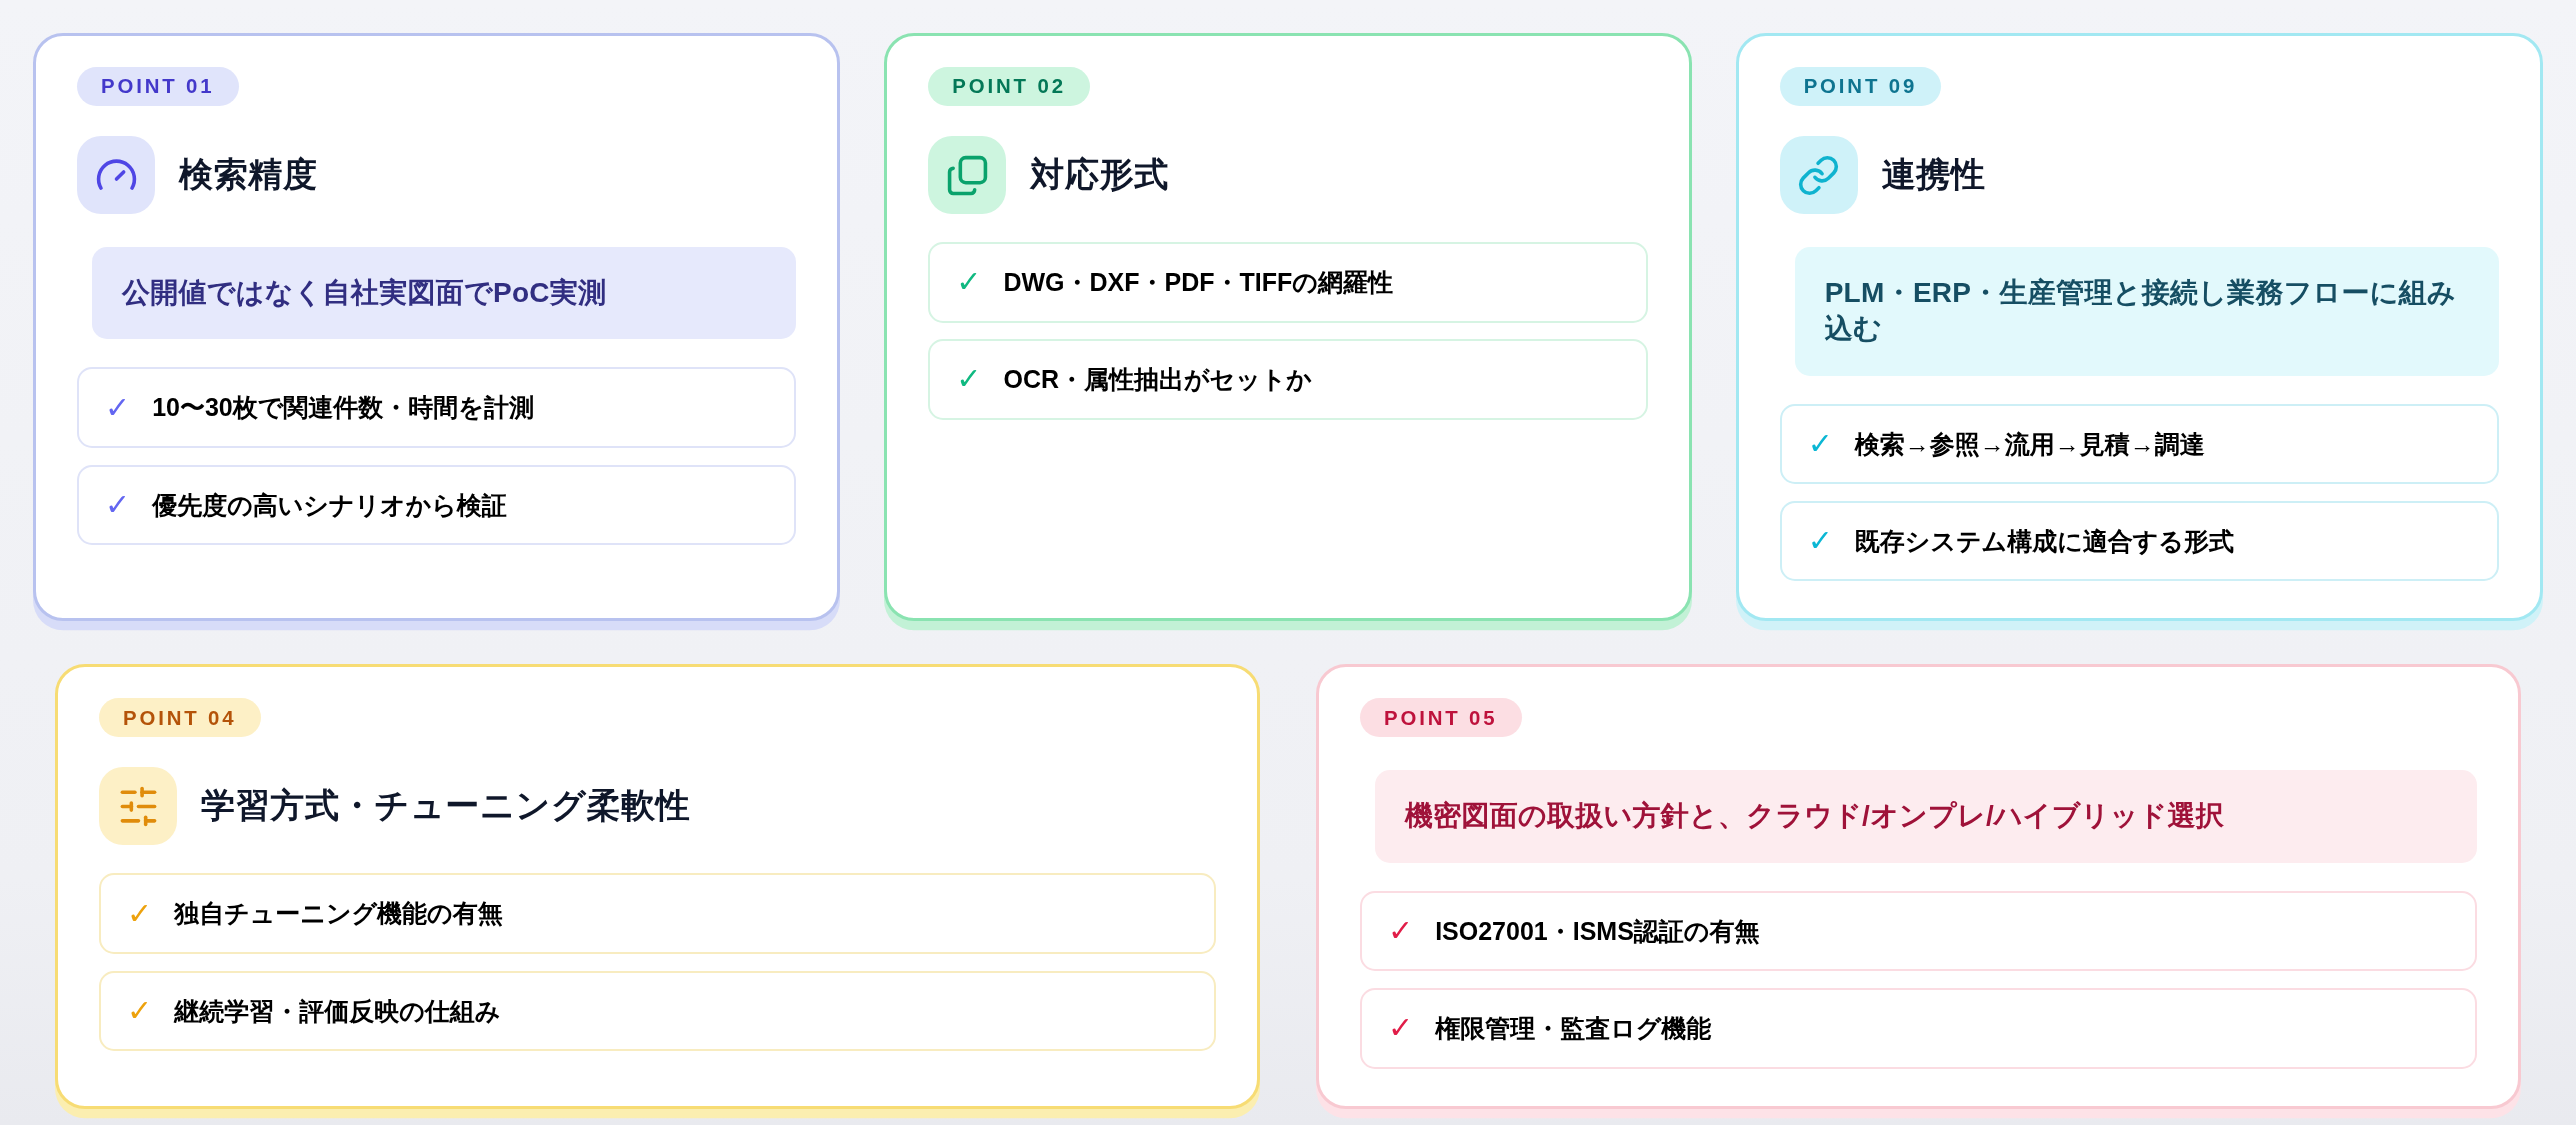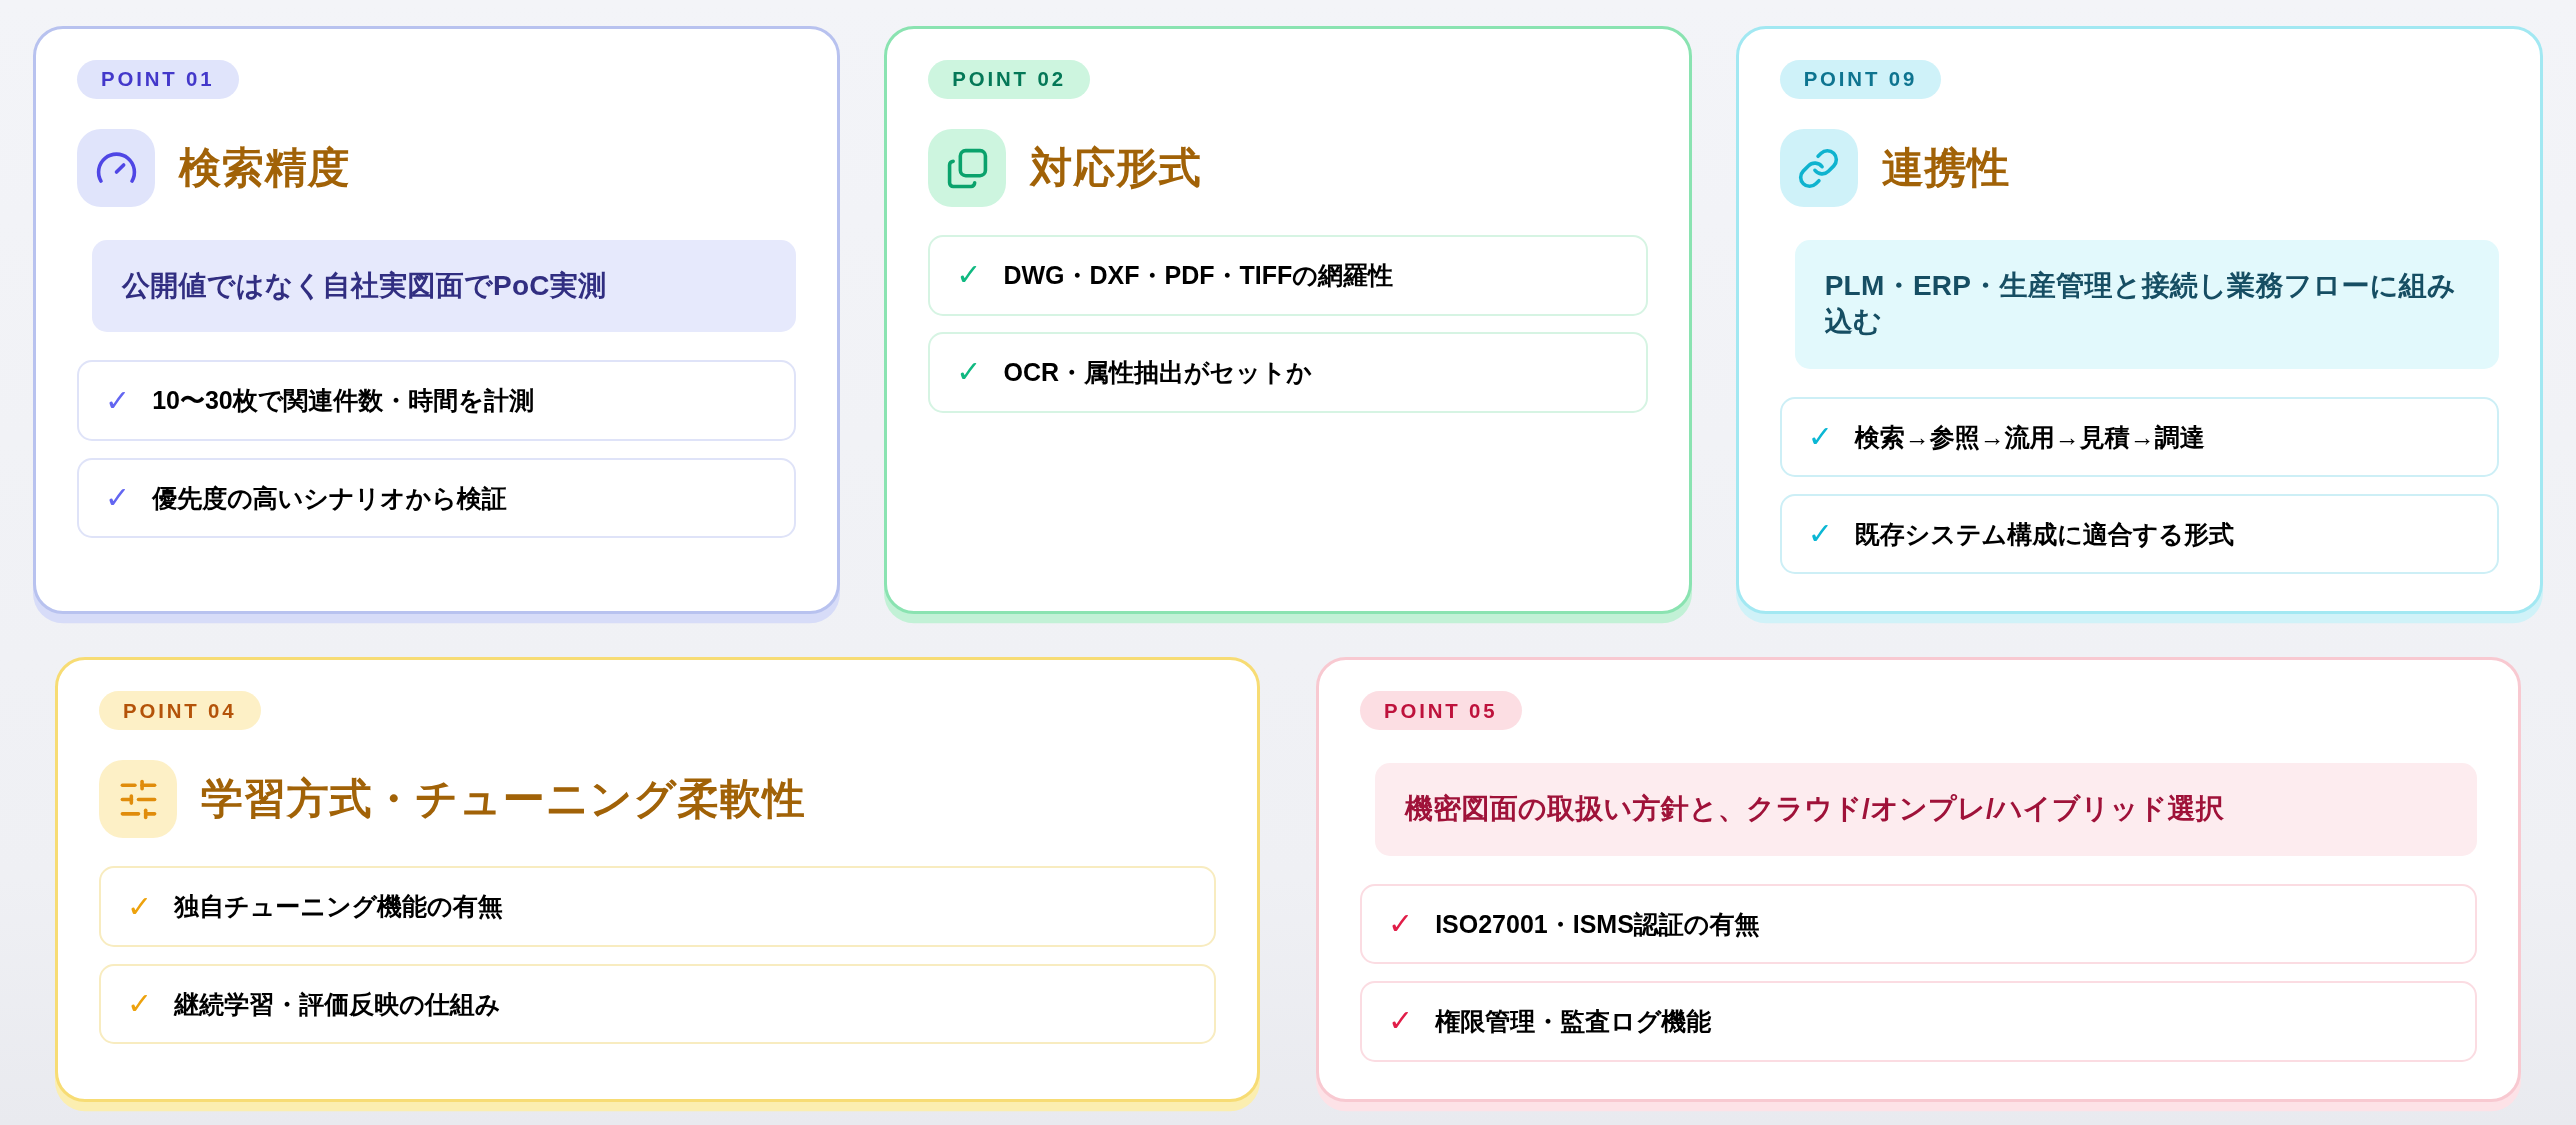--- a/index.html
+++ b/index.html
@@ -4,21 +4,21 @@
 <style>
   html,body{margin:0;padding:0;}
   body{
     font-family:"Liberation Sans","DejaVu Sans",sans-serif;
     background:#f1f2f6;
   }
   .board{
     position:relative;
     width:2576px;height:1125px;
     box-sizing:border-box;
-    padding:26px 33px 0;
+    padding:33px 33px 0;
     background:linear-gradient(180deg,#f3f4f8 0%,#eff0f4 78%,#e9eaef 100%);
     overflow:hidden;
   }
   .row{display:grid;gap:44px;}
   .row-top{grid-template-columns:repeat(3,1fr);}
   .row-bottom{grid-template-columns:repeat(2,1fr);gap:56px;margin:43px 22px 0;}
 
   .card{
     position:relative;
     box-sizing:border-box;
@@ -45,22 +45,22 @@
   .icon-tile{
     flex:0 0 auto;
     width:78px;height:78px;
     background:var(--chip-bg);
     border-radius:24px;
     display:flex;align-items:center;justify-content:center;
   }
   .icon-tile svg{width:43px;height:43px;stroke:var(--accent);fill:none;stroke-width:2;stroke-linecap:round;stroke-linejoin:round;}
   .card-title{
     margin:0;
-    font-size:42px;font-weight:800;
-    color:#a16207;
+    font-size:34px;font-weight:800;
+    color:#0f172a;
     letter-spacing:.02em;
   }
   .subtitle{
     margin-top:33px;
     background:var(--sub-bg);
     color:var(--sub-text);
     font-size:28px;font-weight:800;
     letter-spacing:.01em;
     padding:28px 30px;
     border-radius:15px;

